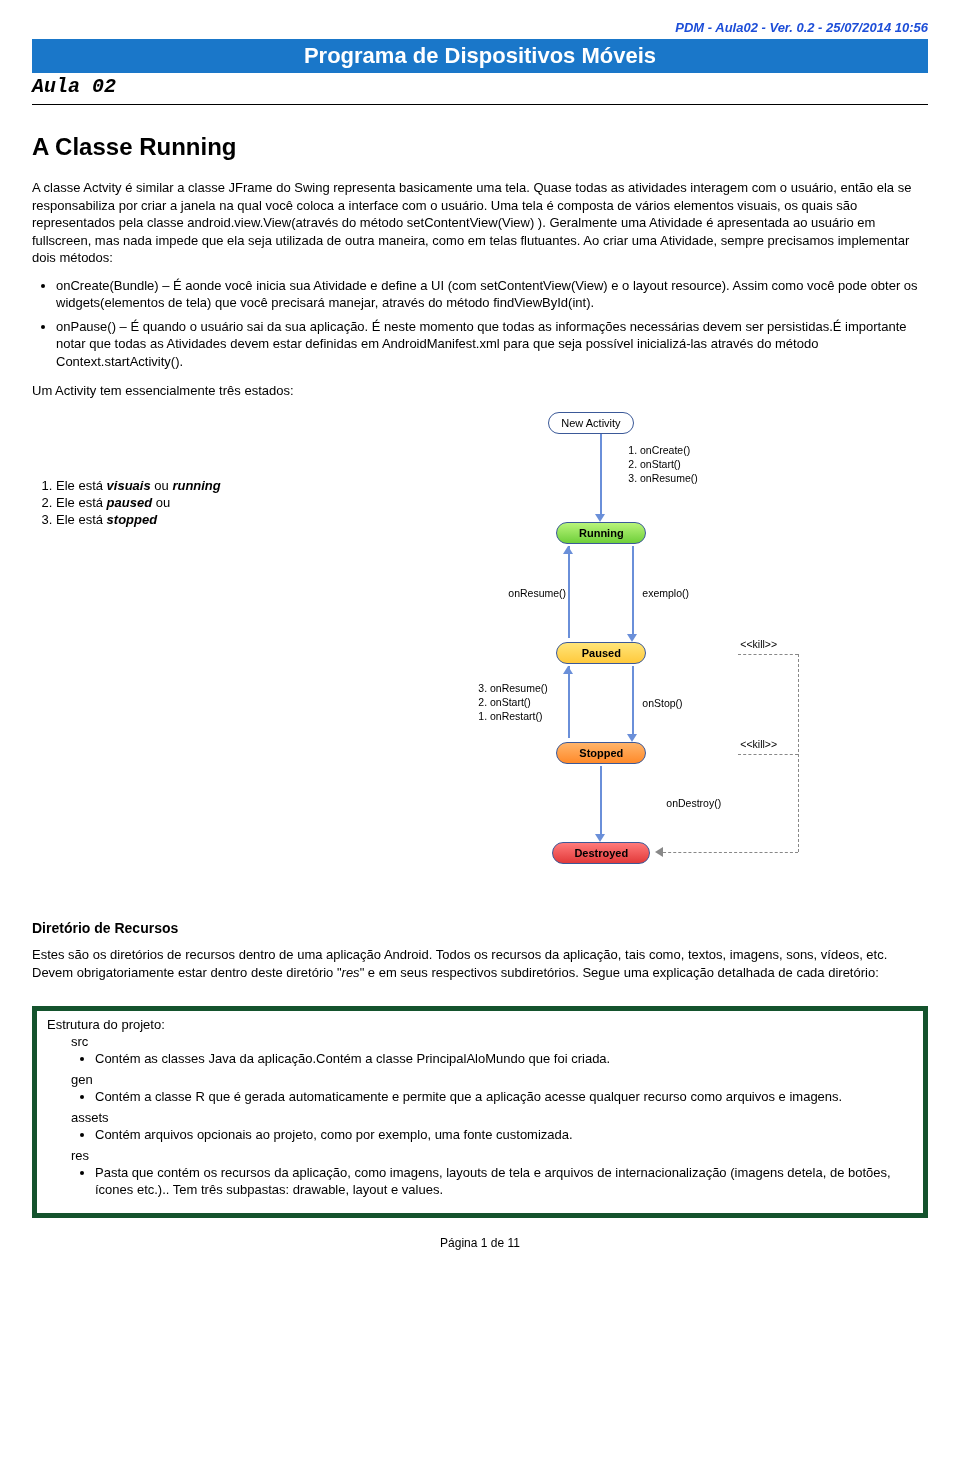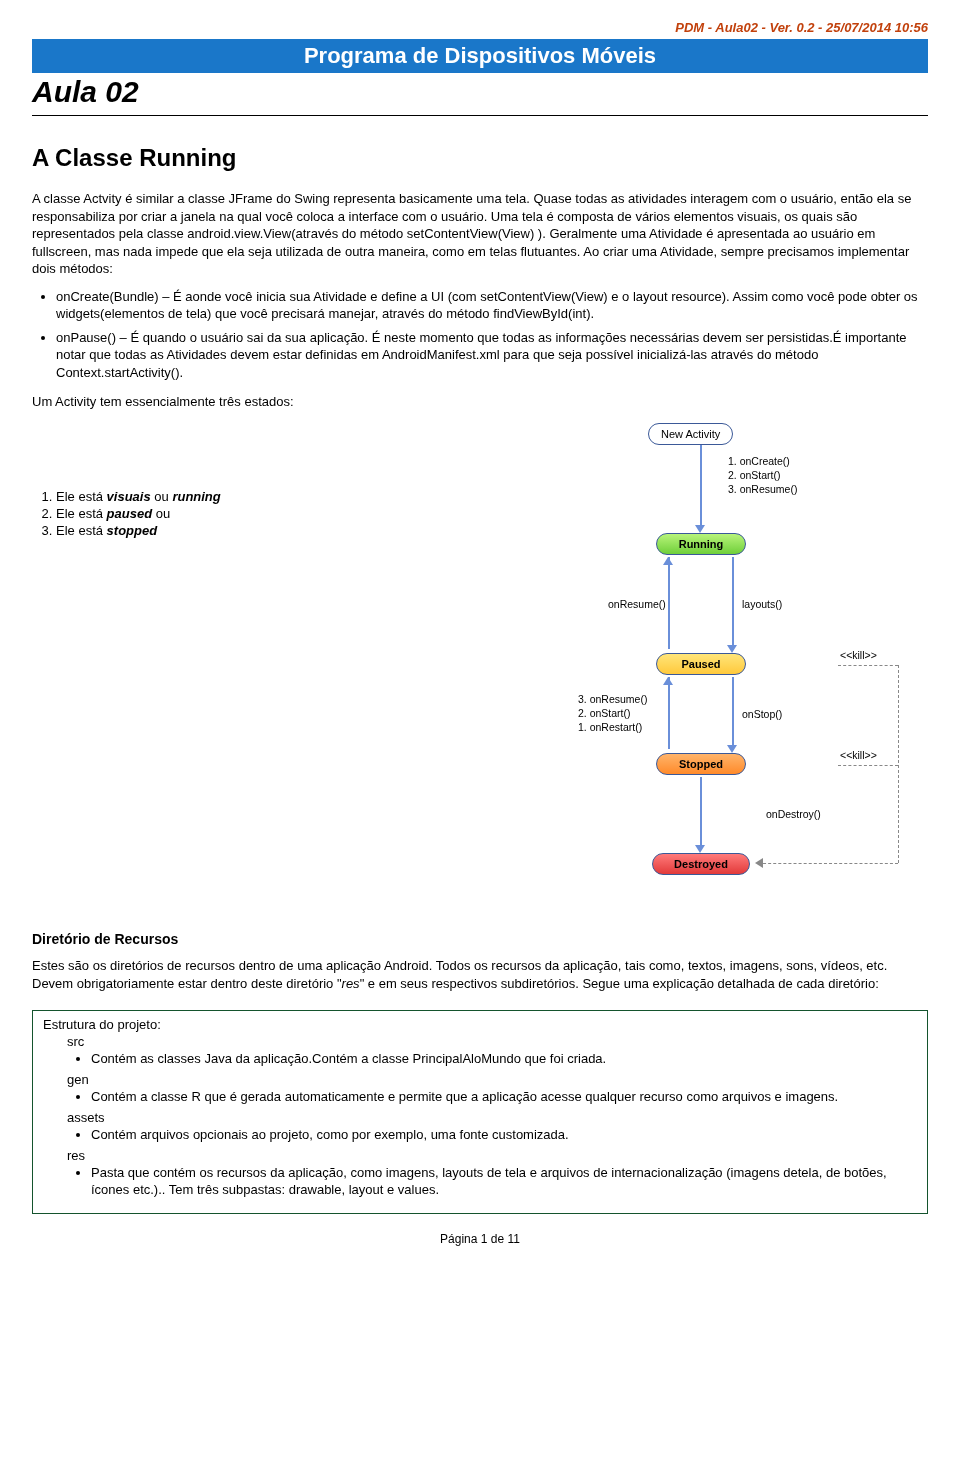--- a/index.html
+++ b/index.html
@@ -9,38 +9,39 @@
     font-size: 13px;
     color: #000;
     background: #fff;
     width: 960px;
   }
   .page { padding: 20px 32px 12px 32px; }
   .doc-header {
     text-align: right;
     font-weight: bold;
     font-style: italic;
-    color: #c2410c;
+    color: #1d4ed8;
     font-size: 13px;
     margin-bottom: 4px;
   }
   .title-bar {
     background: #1a77c9;
     color: #fff;
     font-weight: bold;
     font-size: 22px;
     text-align: center;
     padding: 4px 16px;
     margin: 0 0 2px 0;
   }
   .lesson-title {
     font-weight: bold;
     font-style: italic;
-    font-size: 30px;
+    font-size: 20px;
     margin: 2px 0 6px 0;
+    font-family: Liberation Mono, monospace;
   }
   hr.sep {
     border: none;
     border-top: 1px solid #000;
     margin: 0 0 28px 0;
   }
   h1.section {
     font-size: 24px;
     font-weight: bold;
     margin: 10px 0 18px 0;
@@ -49,28 +50,28 @@
   ul.bullets { margin: 6px 0 12px 24px; padding: 0; }
   ul.bullets > li { margin: 0 0 6px 0; line-height: 1.35; }
   ol.num { margin: 6px 0 12px 24px; padding: 0; }
   ol.num > li { margin: 0 0 2px 0; }
   .states-row {
     display: flex;
     align-items: flex-start;
     margin: 12px 0 28px 0;
   }
   .states-row .left { flex: 0 0 42%; padding-top: 60px; }
-  .states-row .right { flex: 1; display:flex; justify-content:flex-end; }
+  .states-row .right { flex: 1; display:flex; justify-content:flex-start; }
   .ital { font-style: italic; }
   .bi { font-weight: bold; font-style: italic; }
   h3.subsection { font-size: 14px; font-weight: bold; margin: 26px 0 10px 0; }
   .struct-box {
-    border: 1px solid #14532d;
+    border: 5px solid #14532d;
     padding: 6px 10px 10px 10px;
-    margin-top: 18px;
+    margin-top: 25px;
     font-size: 13px;
   }
   .struct-dir { margin-left: 24px; margin-top: 2px; }
   .struct-box ul { margin: 2px 0 4px 48px; padding: 0; }
   .struct-box ul li { margin: 0 0 2px 0; line-height: 1.3; }
   .footer {
     text-align: center;
     font-size: 12px;
     margin-top: 18px;
   }
@@ -156,21 +157,21 @@
         <div class="dlabel" style="left:220px; top:60px;">3.  onResume()</div>
 
         <div class="dnode run">Running</div>
 
         <div class="line" style="left:160px; top:134px; width:2px; height:92px;"></div>
         <div class="arrow" style="left:155px; top:134px; transform:rotate(180deg);"></div>
         <div class="dlabel" style="left:100px; top:175px;">onResume()</div>
 
         <div class="line" style="left:224px; top:134px; width:2px; height:92px;"></div>
         <div class="arrow" style="left:219px; top:222px;"></div>
-        <div class="dlabel" style="left:234px; top:175px;">layouts()</div>
+        <div class="dlabel" style="left:234px; top:175px;">exemplo()</div>
 
         <div class="dnode pau">Paused</div>
 
         <div class="dashed" style="left:330px; top:242px; height:1px; width:60px; border-top:1px dashed #888; border-left:none;"></div>
         <div class="dashed" style="left:390px; top:242px; height:198px;"></div>
         <div class="dlabel" style="left:332px; top:226px;">&lt;&lt;kill&gt;&gt;</div>
 
         <div class="line" style="left:160px; top:254px; width:2px; height:72px;"></div>
         <div class="arrow" style="left:155px; top:254px; transform:rotate(180deg);"></div>
         <div class="dlabel" style="left:70px; top:270px;">3.  onResume()</div>

